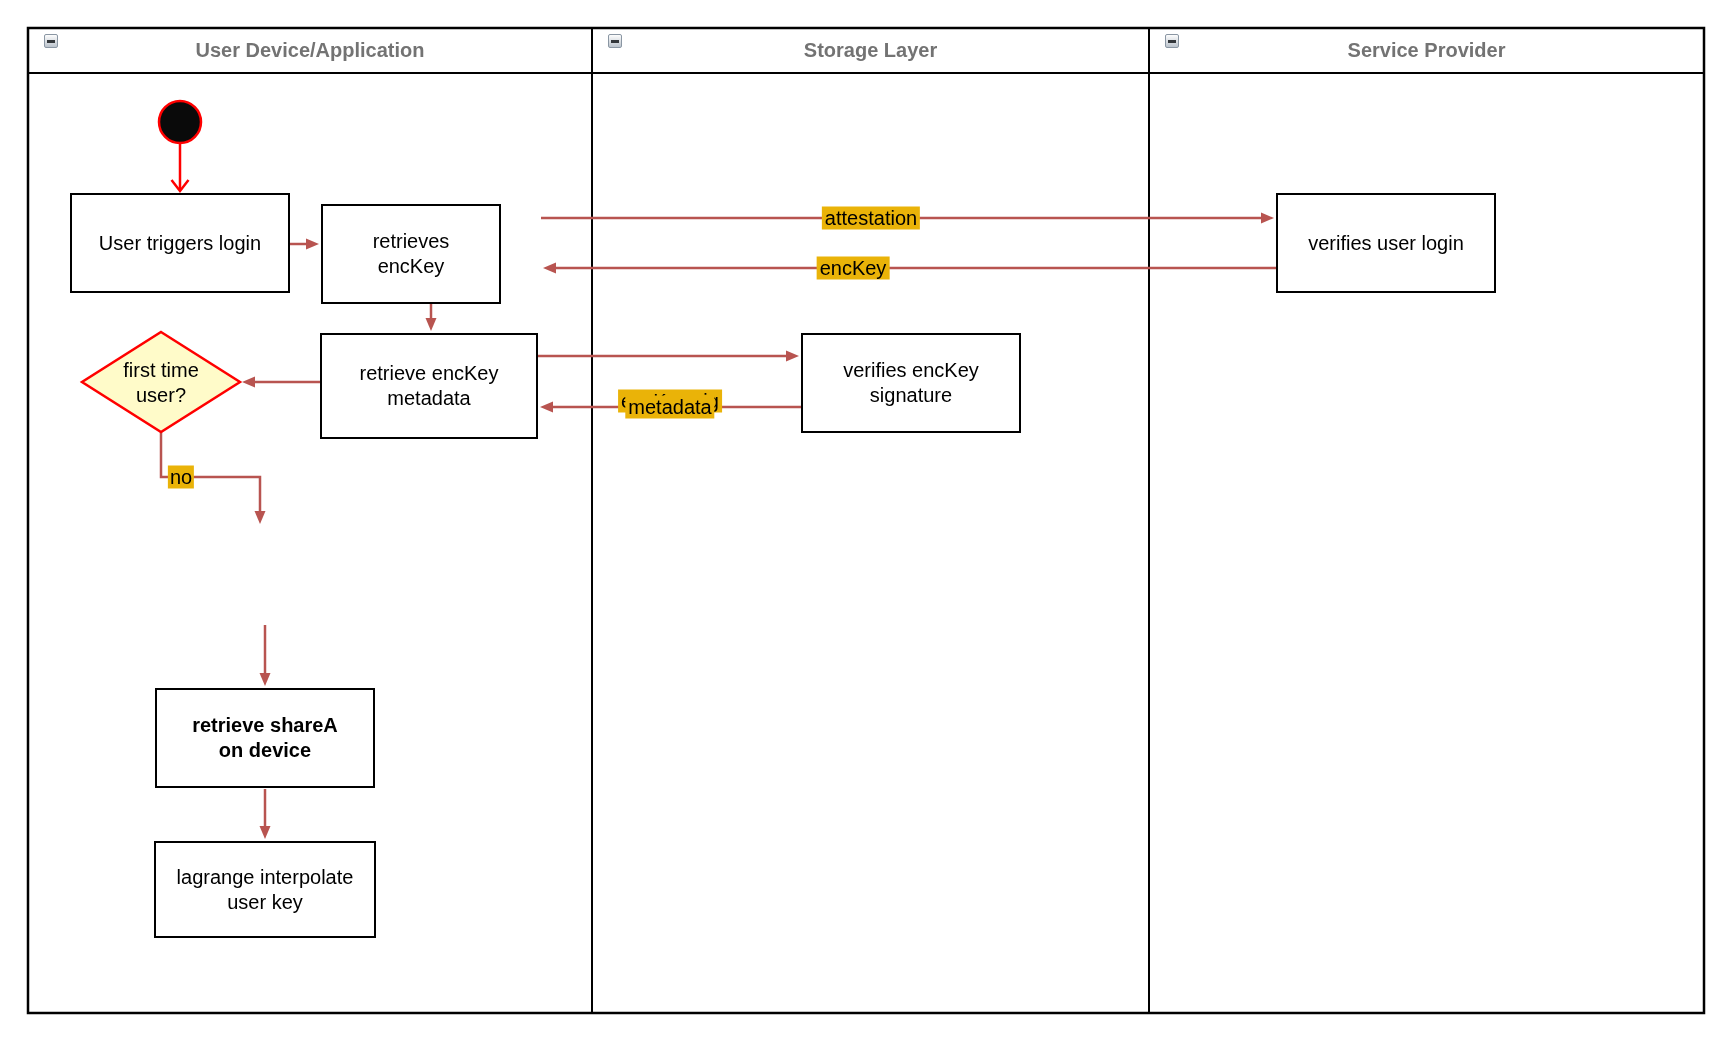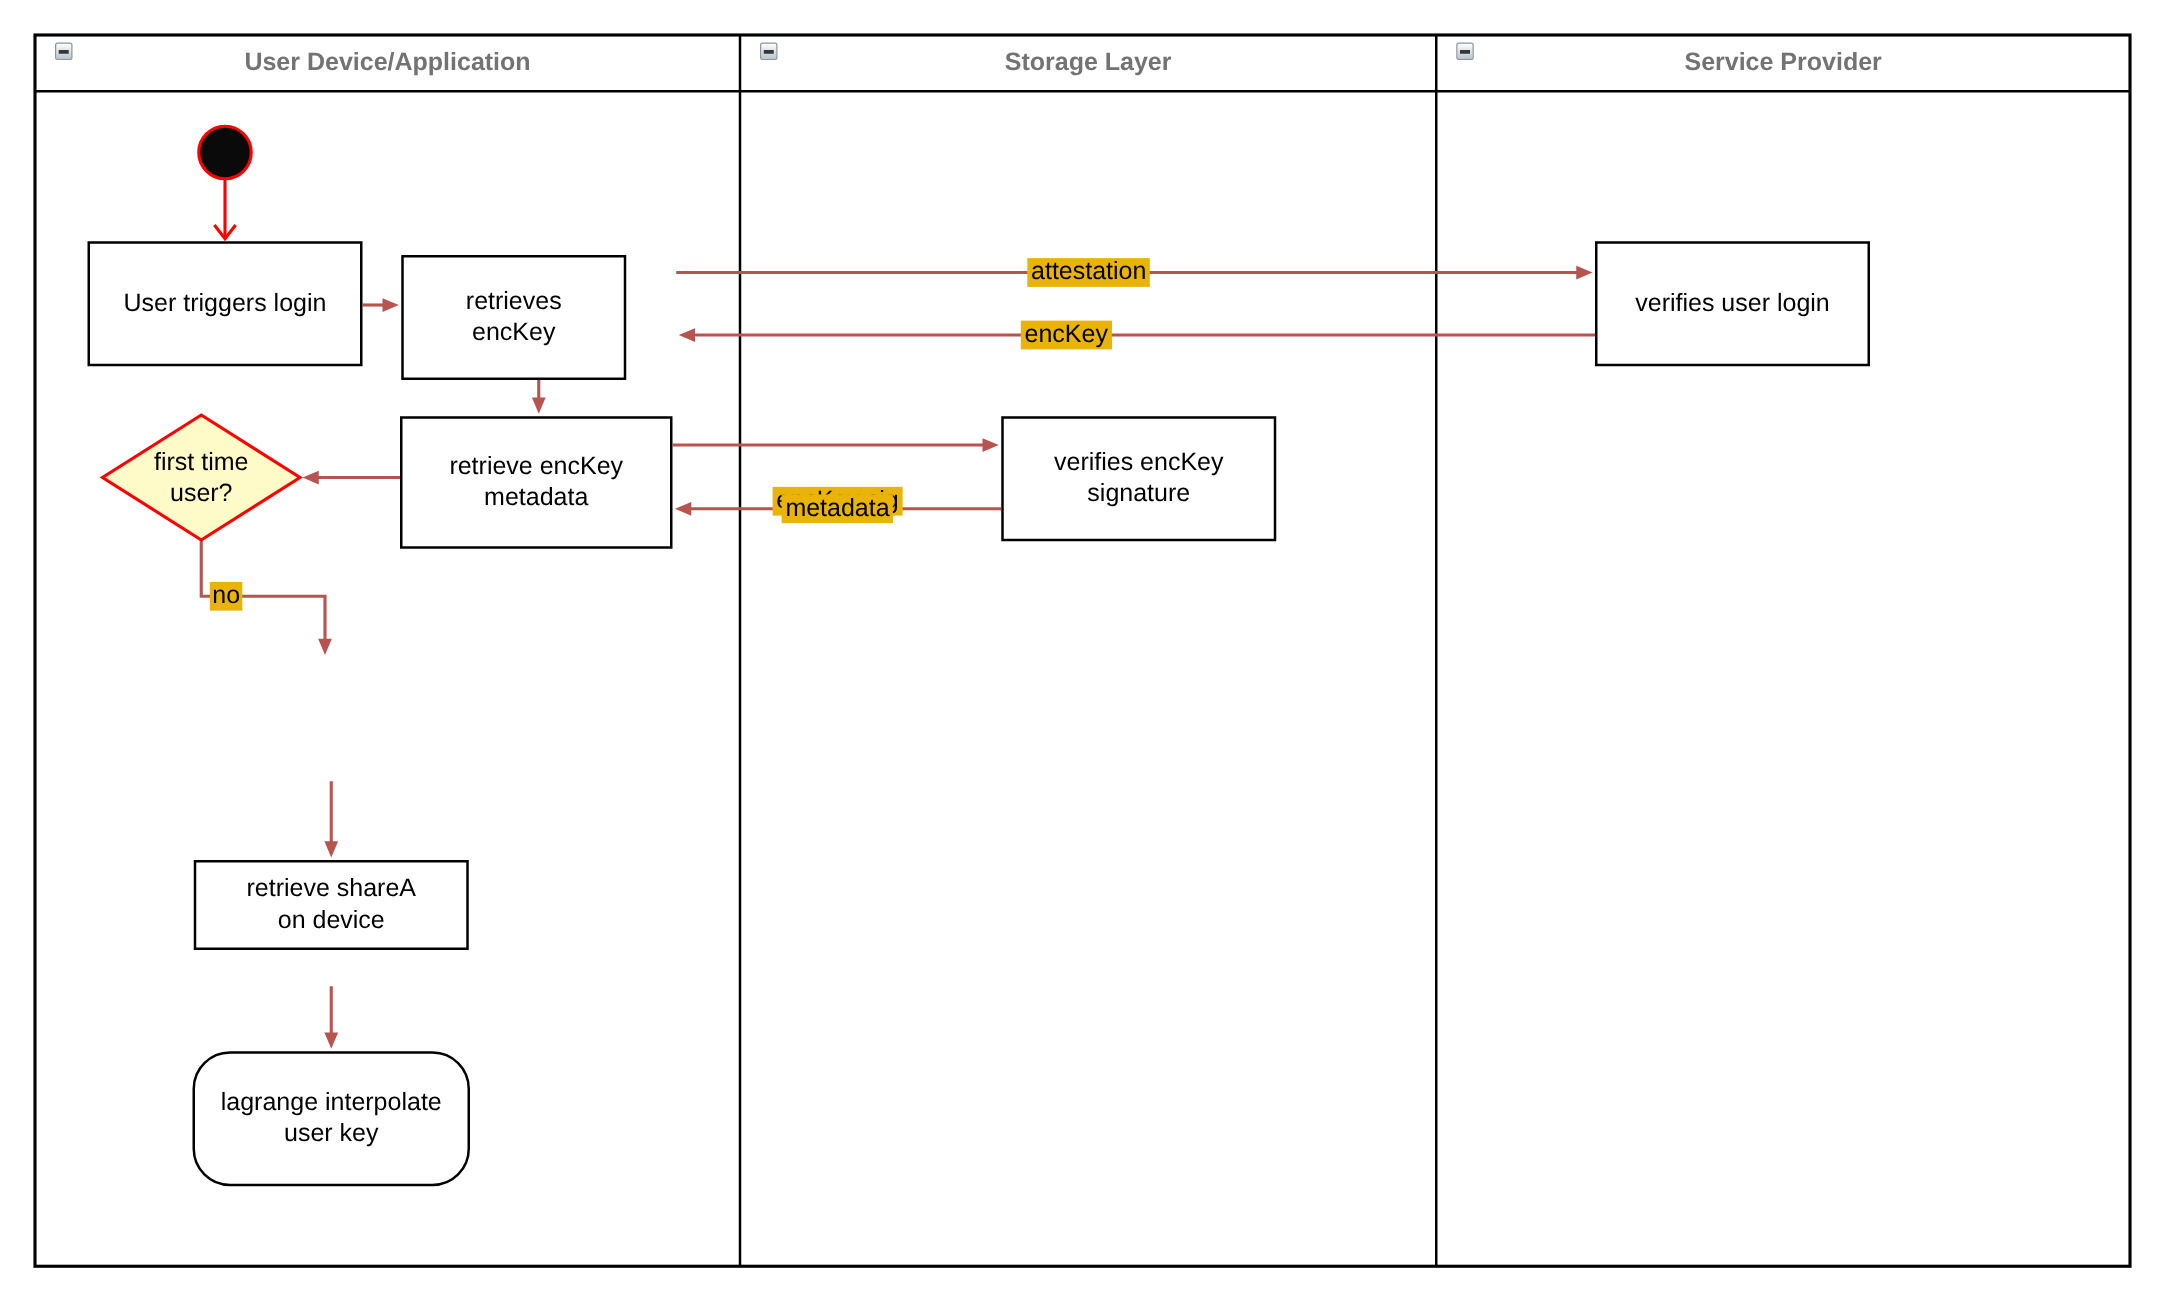--- a/index.html
+++ b/index.html
@@ -111,24 +111,24 @@
 
   <div class="node" style="left:1276px; top:193px; width:220px; height:100px;">verifies user login</div>
 
   <div class="node" style="left:320px; top:333px; width:218px; height:106px;">retrieve encKey
 metadata</div>
 
   <div class="node" style="left:801px; top:333px; width:220px; height:100px;">verifies encKey
 signature</div>
 
 
-  <div class="node" style="left:155px; top:688px; width:220px; height:72px;">retrieve shareA
+  <div class="node" style="left:155px; top:688px; width:220px; height:100px;font-weight:bold;">retrieve shareA
 on device</div>
 
-  <div class="node" style="left:154px; top:841px; width:222px; height:108px;border-radius:30px;">lagrange interpolate
+  <div class="node" style="left:154px; top:841px; width:222px; height:97px;">lagrange interpolate
 user key</div>
 
   <div class="diamond-label" style="left:161px; top:383px;">first time
 user?</div>
 
   <div class="edge-label" style="left:871px; top:218px;">attestation</div>
   <div class="edge-label" style="left:853px; top:268px;">encKey</div>
   <div class="edge-label" style="left:670px; top:357px;margin-top:44px;">encKey sig</div>
   <div class="edge-label" style="left:670px; top:407px;">metadata</div>
   <div class="edge-label" style="left:181px; top:477px; padding:0 2px;">no</div>

